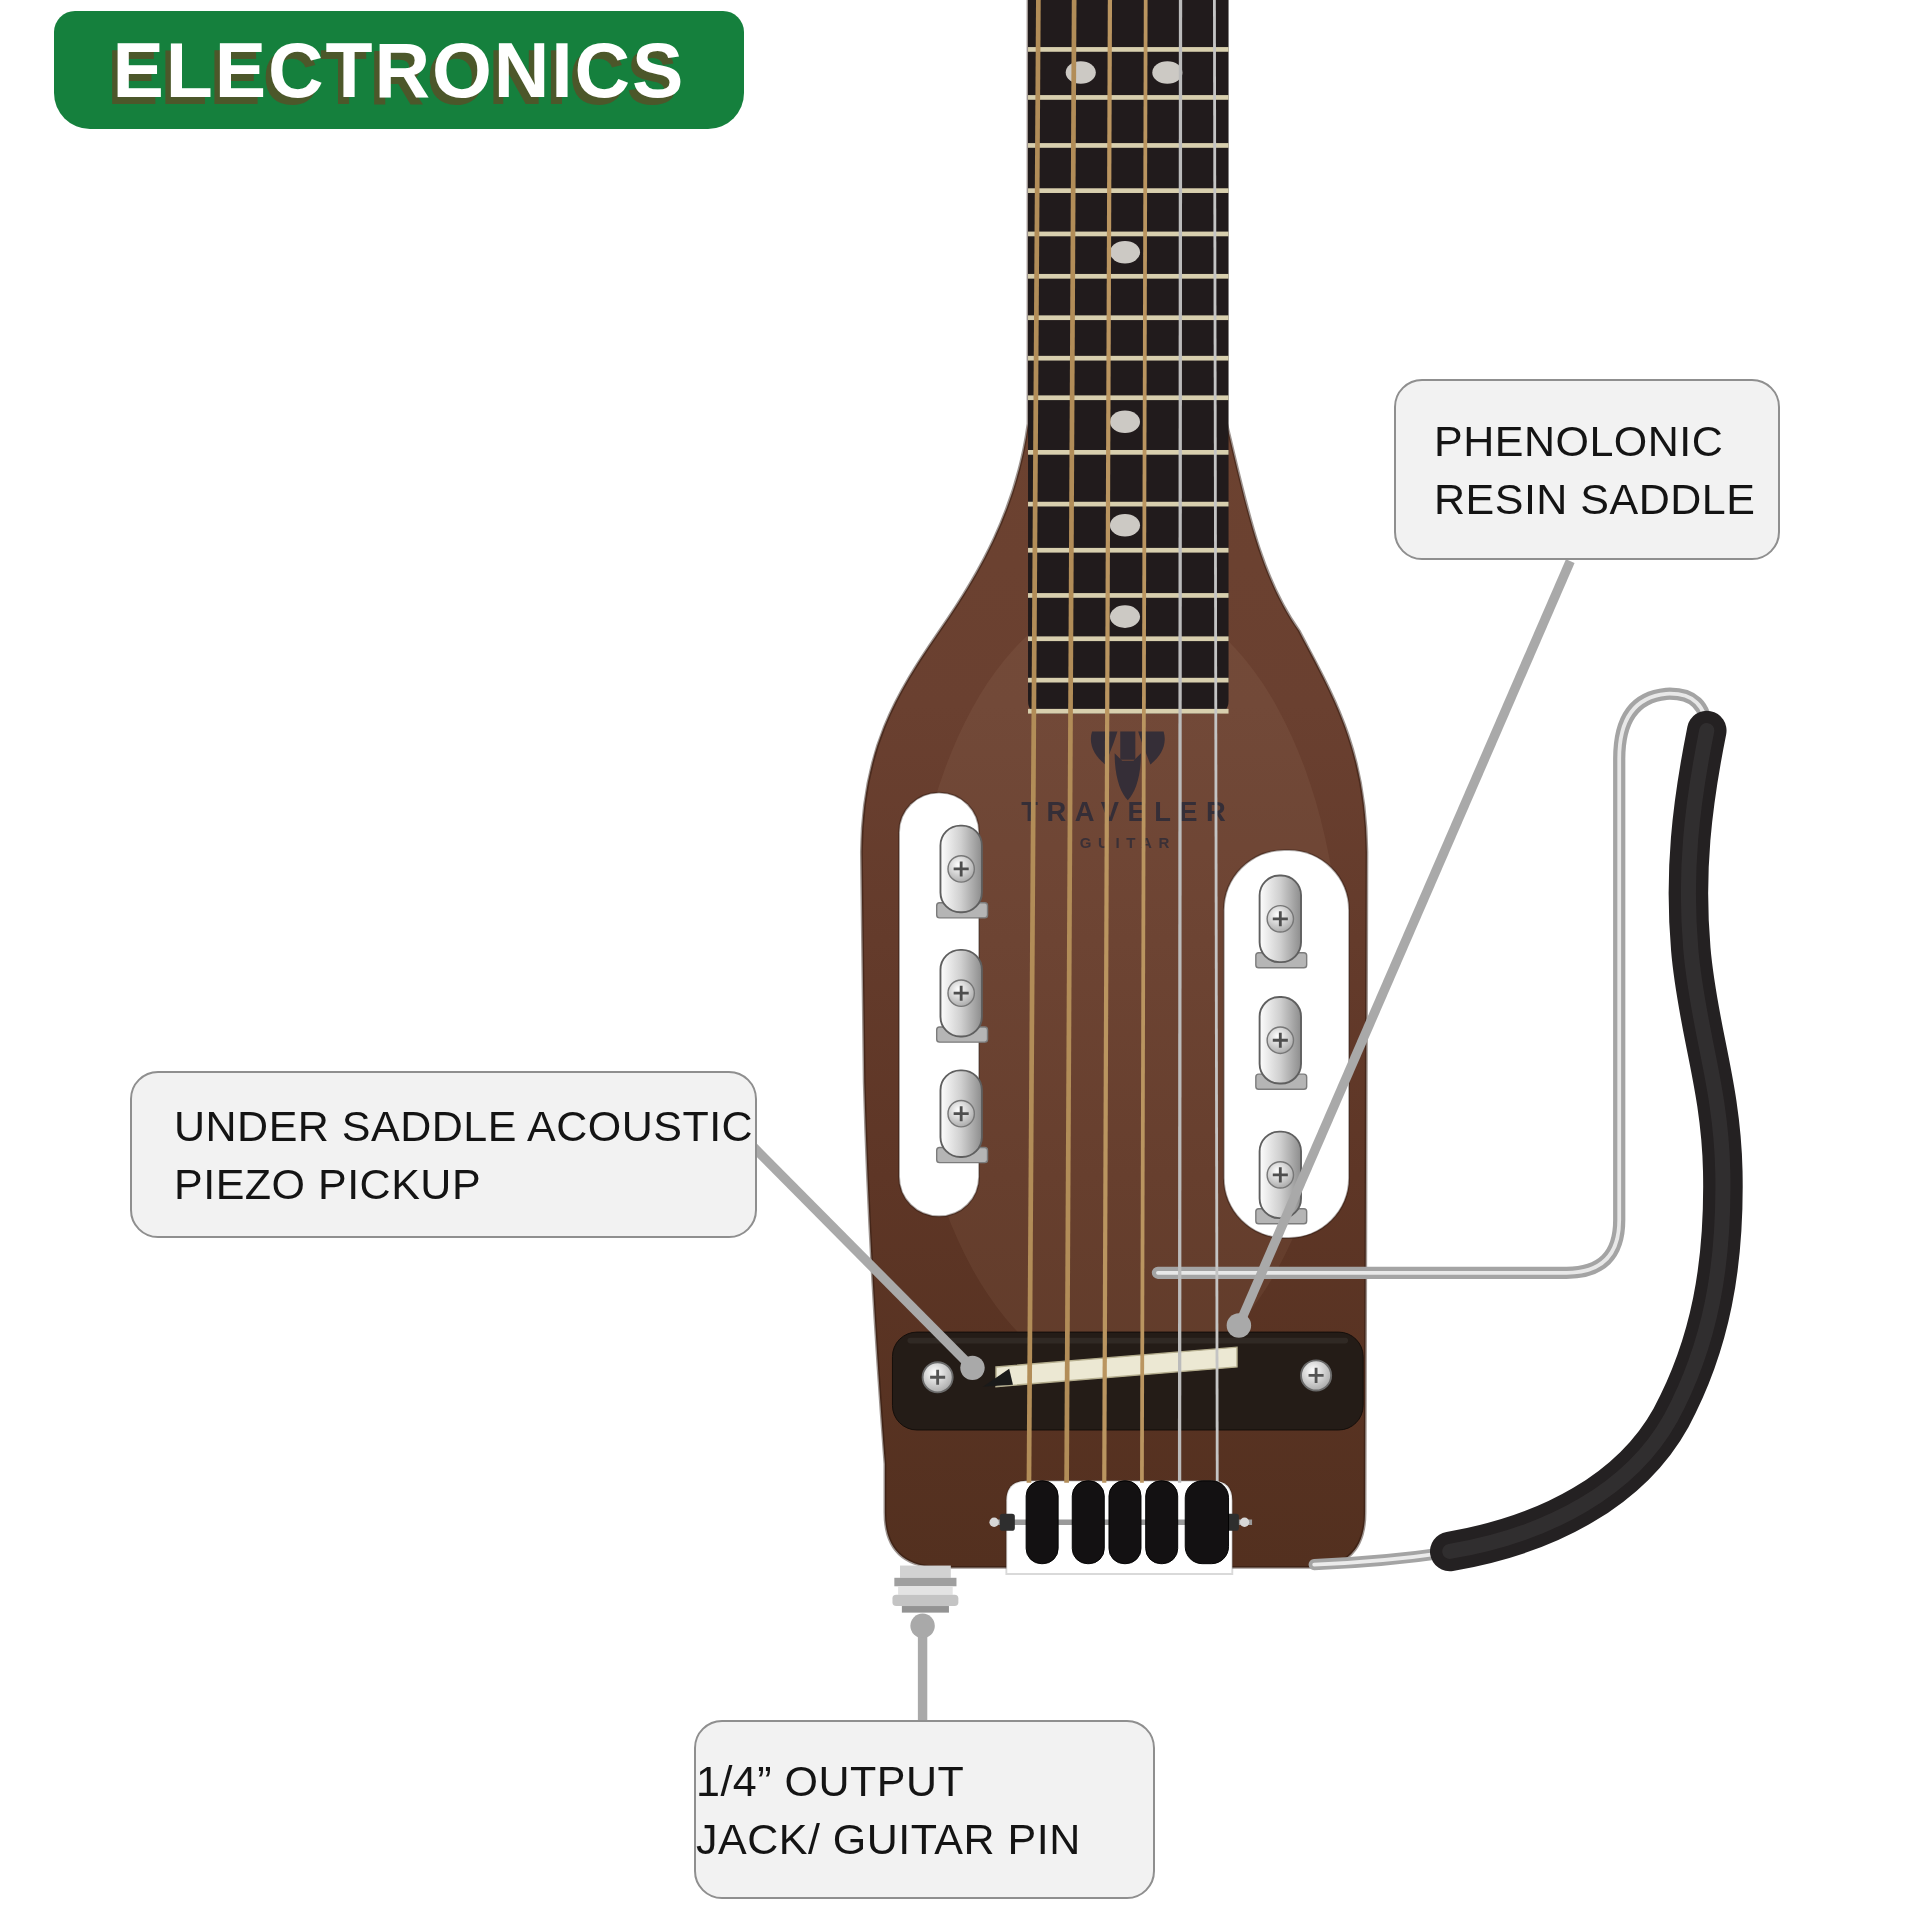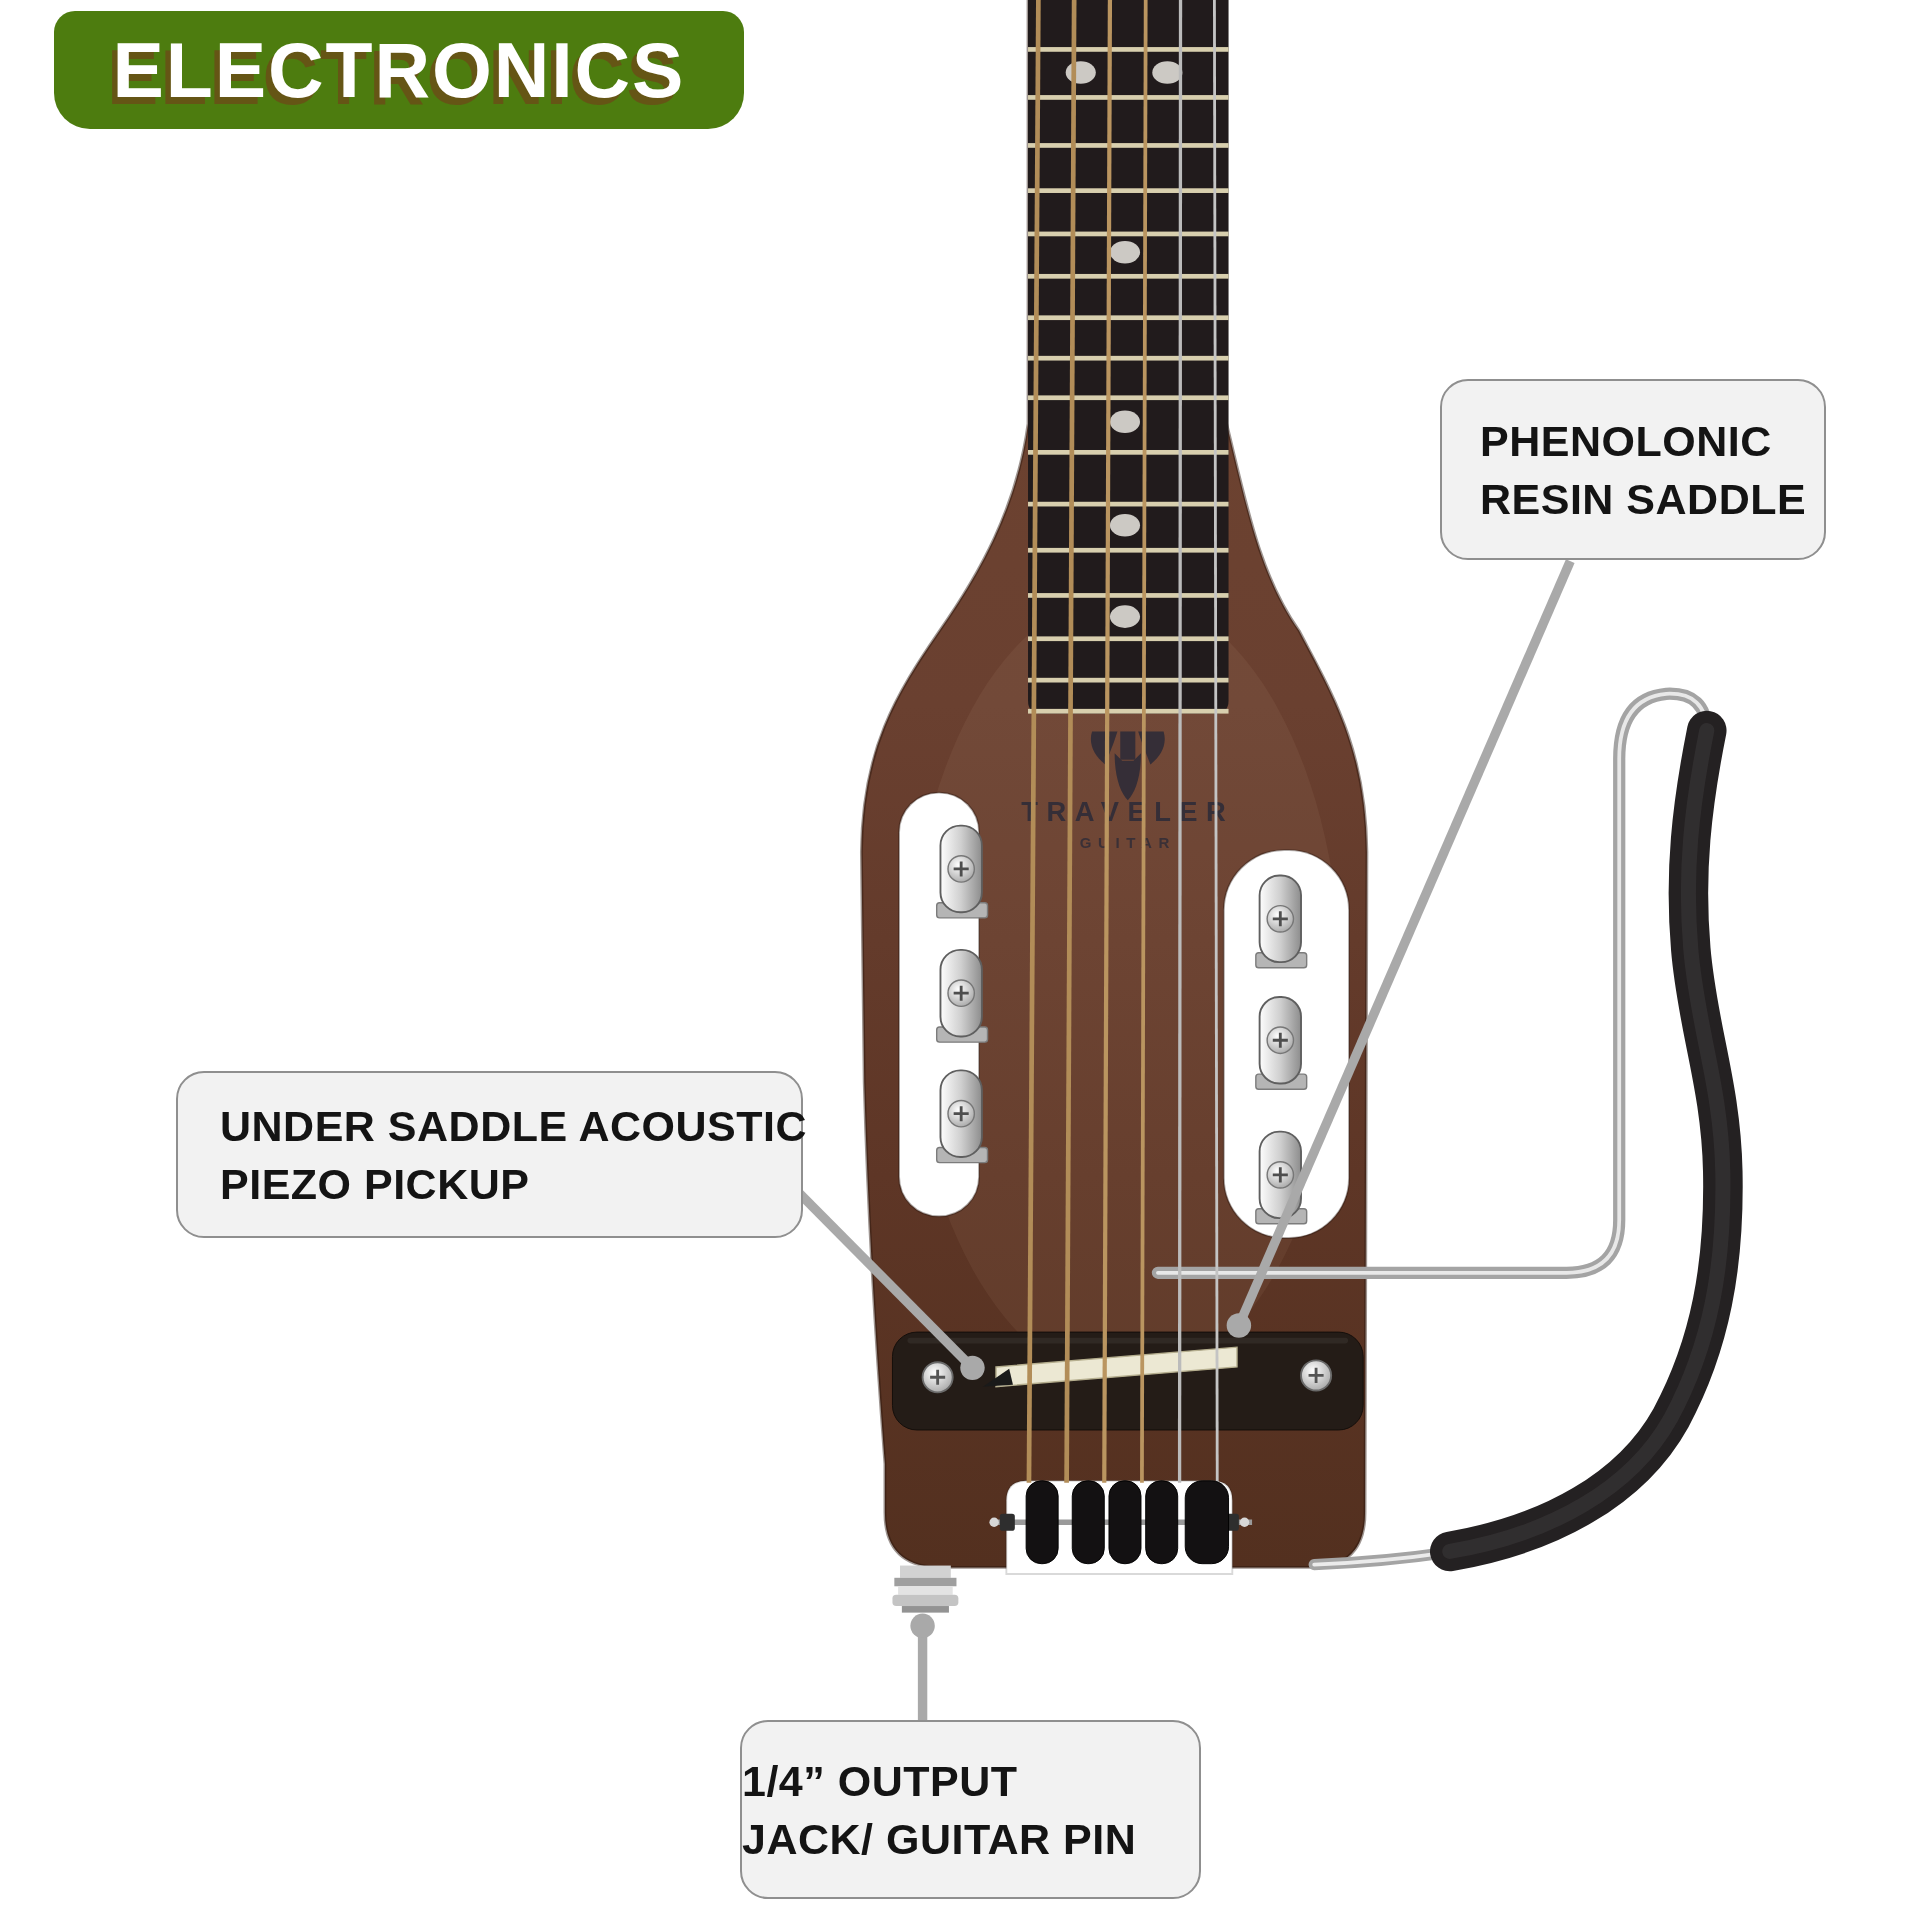--- a/index.html
+++ b/index.html
@@ -9,23 +9,23 @@
   .badge{
     position:absolute;left:54px;top:11.3px;width:690px;height:118px;
     background:#b5512f;border-radius:21px 21px 36px 36px;
     display:flex;align-items:center;justify-content:center;
     color:#fff;font-size:77px;font-weight:bold;letter-spacing:1.9px;
     text-shadow:-5.6px 6.6px 0 rgba(122,52,28,0.55);
     white-space:nowrap;
   }
   .callout{
     position:absolute;background:#f2f2f2;border:2.8px solid #8f8f8f;border-radius:28px;
-    color:#141414;font-size:43px;font-weight:bold;line-height:58px;letter-spacing:0.5px;
+    color:#141414;font-size:43px;font-weight:normal;line-height:58px;letter-spacing:0.5px;
     display:flex;flex-direction:column;justify-content:center;
-    box-sizing:border-box;white-space:nowrap;margin-left:46px;
+    box-sizing:border-box;white-space:nowrap;
   }
   .callout .l{display:block;}
   .callout.saddle{left:1394px;top:379px;width:386px;height:181px;padding-left:38px;}
   .callout.pickup{left:130px;top:1071px;width:627px;height:167px;padding-left:42px;}
   .callout.jack{left:694px;top:1720px;width:461px;height:179px;align-items:flex-start;text-align:center;}
 </style>
 </head>
 <body>
 
 <div class="canvas">
@@ -195,21 +195,21 @@
     <g>
       <line x1="1668" y1="596" x2="1316" y2="1408" stroke="#a9a9a9" stroke-width="10"></line>
       <circle cx="1316" cy="1408" r="13" fill="#a9a9a9"></circle>
       <line x1="800" y1="1218" x2="1033" y2="1453" stroke="#a9a9a9" stroke-width="10"></line>
       <circle cx="1033" cy="1453" r="13" fill="#a9a9a9"></circle>
       <line x1="980" y1="1727" x2="980" y2="1832" stroke="#a9a9a9" stroke-width="10"></line>
       <circle cx="980" cy="1727" r="13" fill="#a9a9a9"></circle>
     </g>
   </svg>
 
-  <div class="badge" style="background: #4d7c0f;">
+  <div class="badge" style="background: #15803d;">
     <span>ELECTRONICS</span>
   </div>
 
   <div class="callout saddle">
     <span class="l">PHENOLONIC</span>
     <span class="l">RESIN SADDLE</span>
   </div>
   <div class="callout pickup">
     <span class="l">UNDER SADDLE ACOUSTIC</span>
     <span class="l">PIEZO PICKUP</span>

